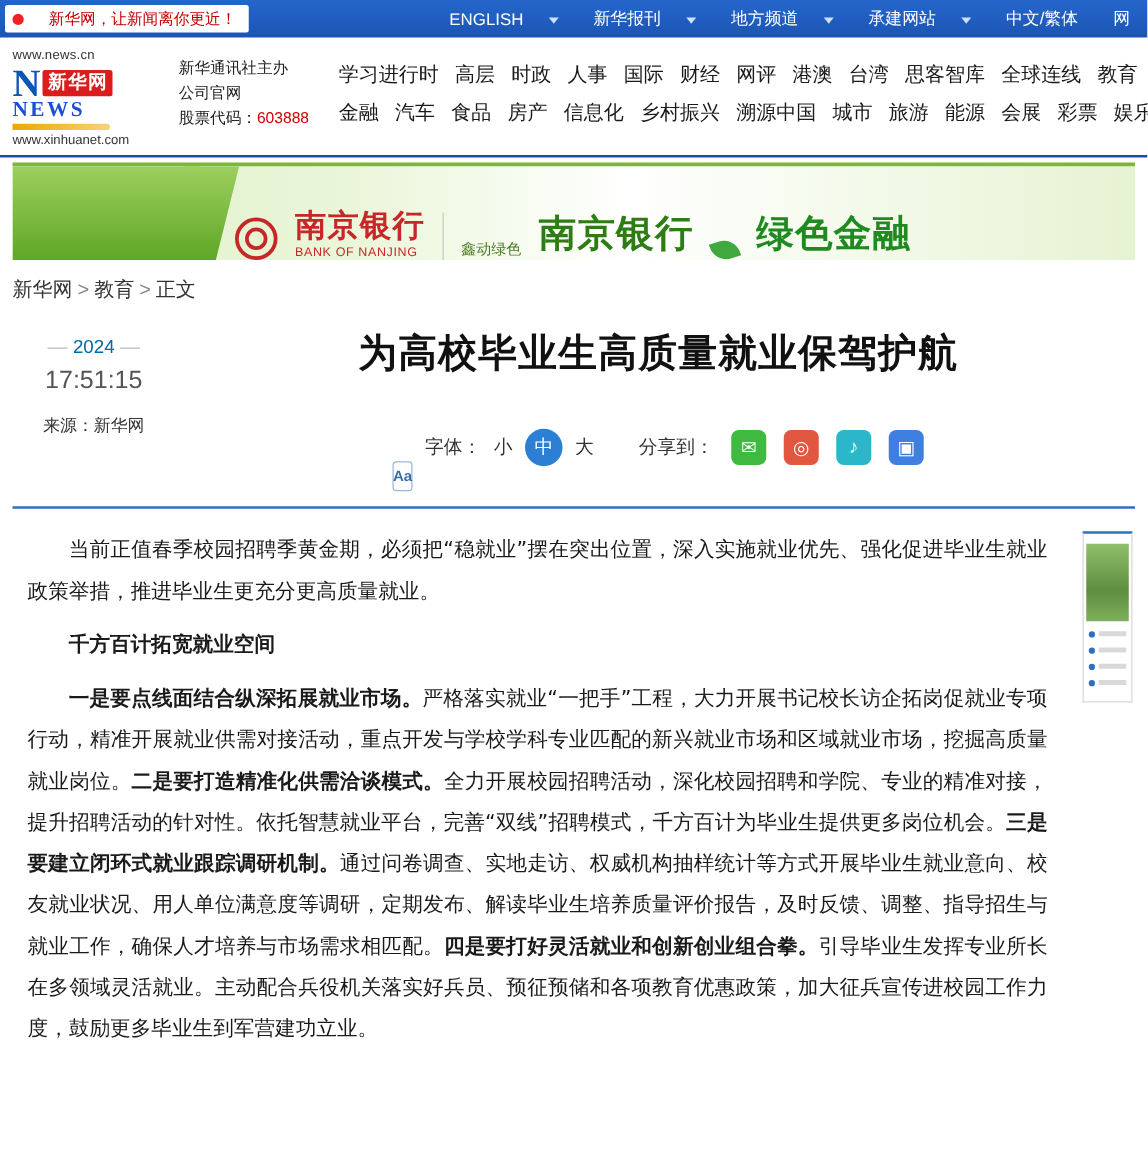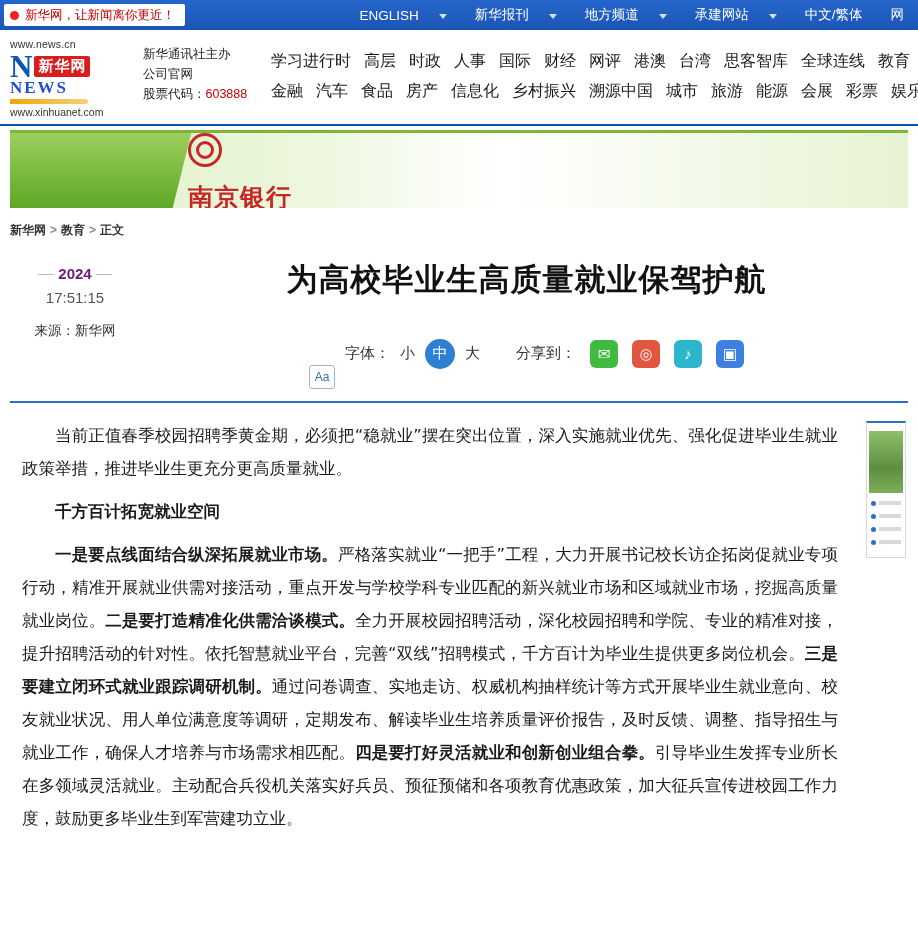--- a/index.html
+++ b/index.html
@@ -26,21 +26,21 @@
     background: #ffffff;
     color: #c00000;
     font-size: 12.5px;
     height: 22px;
     line-height: 22px;
     padding: 0 10px 0 6px;
     margin-left: 4px;
     border-radius: 2px;
     display: flex;
     align-items: center;
-    gap: 6px;
+    gap: 20px;
     white-space: nowrap;
   }
   .dot-red {
     width: 9px; height: 9px; border-radius: 50%;
     background: #e22; display: inline-block;
   }
   .topbar-nav {
     margin-left: auto;
     display: flex;
     align-items: center;
@@ -140,21 +140,21 @@
     background: linear-gradient(180deg,#9ccf5e 0%,#5fa726 100%);
     position: relative;
   }
   .banner-left:after{
     content:""; position:absolute; right:-22px; top:0; width:44px; height:100%;
     background: linear-gradient(180deg,#9ccf5e 0%,#5fa726 100%);
     transform: skewX(-14deg);
   }
   .banner-inner {
     position: absolute; left: 150px; right: 0; top: 0; bottom: 0;
-    display: flex; align-items: flex-start; gap: 14px; padding-left: 28px; flex-direction: column;
+    display: flex; align-items: flex-end; gap: 14px; padding-left: 28px;
   }
   .bank-logo-ring {
     width: 34px; height: 34px; border-radius: 50%;
     border: 3px solid #c62828; position: relative; flex: 0 0 34px;
   }
   .bank-logo-ring:before{
     content:""; position:absolute; inset:5px; border-radius:50%;
     border:3px solid #c62828;
   }
   .bank-cn { color:#c62828; font-size:25px; font-weight:bold; letter-spacing:1px;
@@ -165,67 +165,66 @@
   .big-green { color:#2e7d14; font-size:30px; font-weight:bold; letter-spacing:1px; }
   .big-green2 { color:#1f8a1f; font-size:30px; font-weight:bold; letter-spacing:1px; }
   .leaf {
     width:22px;height:16px;background:#3fa93f;border-radius:0 14px 0 14px;
     display:inline-block; transform:rotate(-18deg);
   }
 
   
   .crumb {
     padding: 14px 10px 8px 10px;
-    font-size: 12px;
+    font-size: 16px;
     color: #333;
-    font-weight: bold;
   }
   .crumb a { color:#333; text-decoration:none; }
   .crumb .sep { color:#888; margin: 0 4px; }
 
   
   .artwrap { display: flex; padding: 4px 0 0 0; }
   .datecol {
     flex: 0 0 150px;
     text-align: center;
     padding-top: 14px;
     border-right: 0;
   }
   .d-year {
-    font-size: 15px; color: #701a75;
-    position: relative; display:inline-block; padding: 0 12px; font-weight: bold;
+    font-size: 15px; color: #0369a1;
+    position: relative; display:inline-block; padding: 0 12px;
   }
   .d-year:before, .d-year:after{
     content:""; position:absolute; top:50%; width:16px; height:1px; background:#bbb;
   }
   .d-year:before{ left:-8px; }
   .d-year:after{ right:-8px; }
   .d-md { font-size: 33px; color: #333; margin-top: 2px; letter-spacing: .5px;}
-  .d-time { font-size: 15px; color: #555; margin-top: 6px; }
+  .d-time { font-size: 20px; color: #555; margin-top: 6px; }
   .d-src { font-size: 13.5px; color: #333; margin-top: 16px; }
 
   .headcol { flex: 1; padding-right: 15px; }
   .headline {
     font-size: 31px;
     font-weight: bold;
     color: #111;
     text-align: center;
     letter-spacing: 1px;
     line-height: 1.35;
     padding: 8px 0 0 0;
     font-family: "DejaVu Sans","Liberation Sans",sans-serif;
   }
   .toolsrow {
     display: flex; align-items: center; justify-content: center;
     gap: 10px; margin-top: 18px; font-size: 15px; color: #333;
   }
   .aa-box {
-    width: 26px; height: 24px; border: 1px solid #9bb6d8; border-radius: 3px;
+    width: 16px; height: 24px; border: 1px solid #9bb6d8; border-radius: 3px;
     display: flex; align-items: center; justify-content: center;
-    font-size: 12px; color: #3a6ea8; font-weight: normal; margin-top: 46px;
+    font-size: 12px; color: #3a6ea8; font-weight: bold; margin-top: 46px;
   }
   .fsize { cursor: pointer; color:#333; }
   .fsize.sel {
     width: 30px; height: 30px; border-radius: 50%;
     background: #2d7fd4; color: #fff;
     display: inline-flex; align-items: center; justify-content: center;
     font-size: 15px;
   }
   .sharelbl { margin-left: 26px; }
   .sicon {

